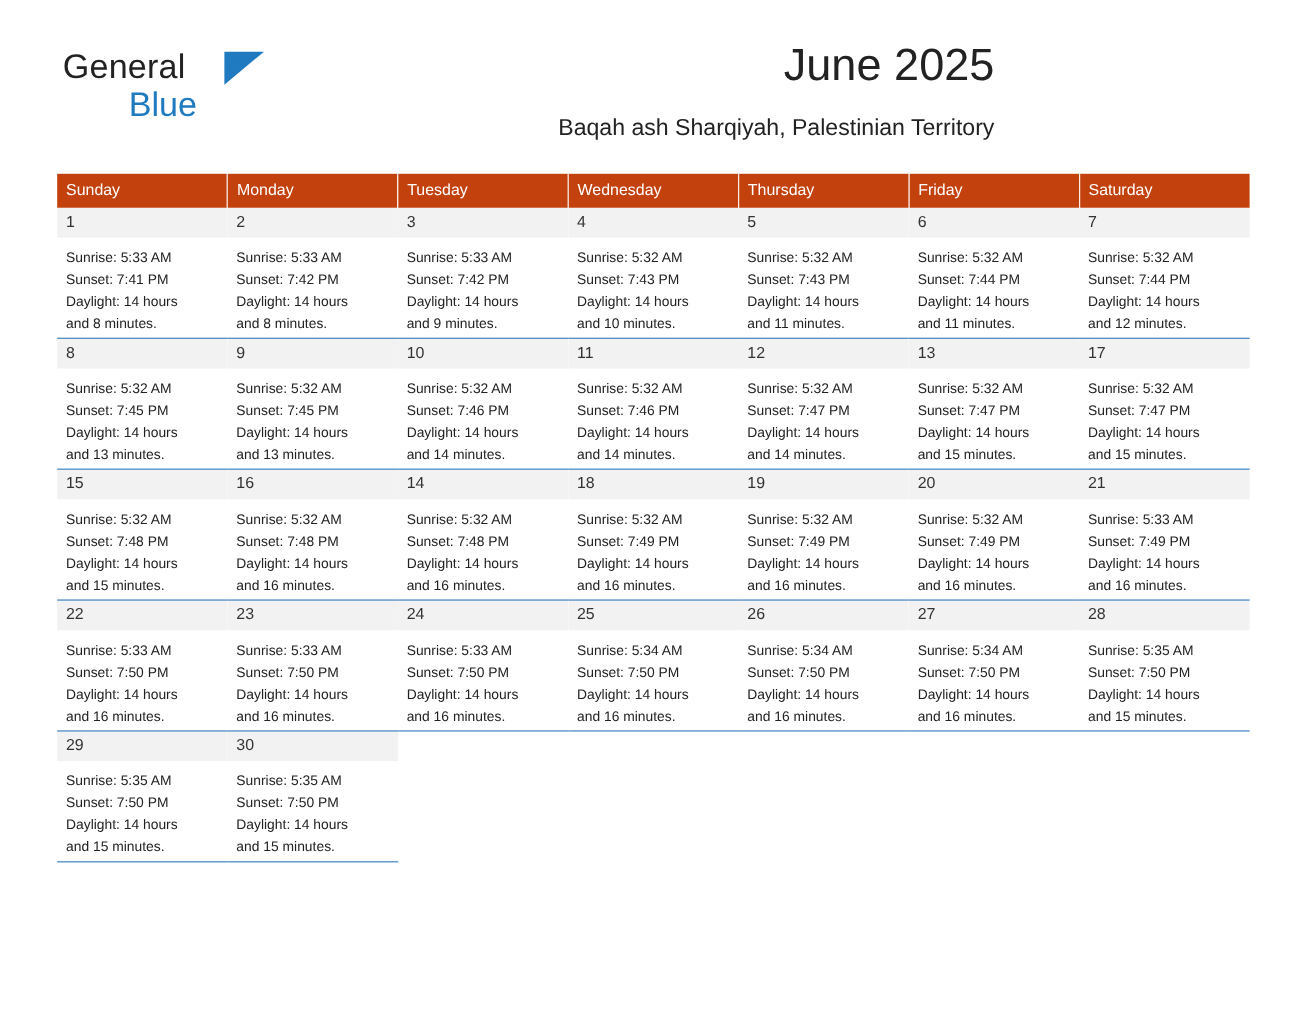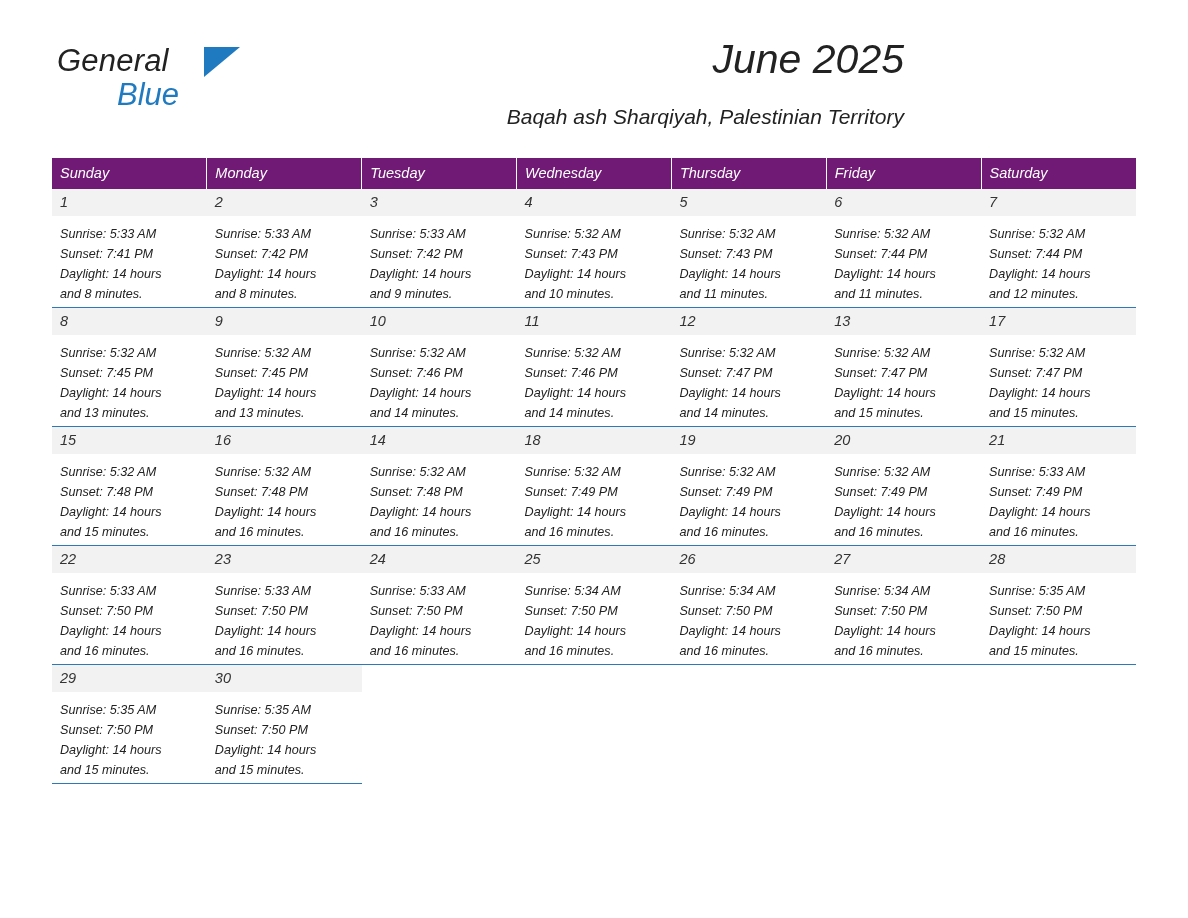--- a/index.html
+++ b/index.html
@@ -13,21 +13,20 @@
     font-family: "Liberation Sans", sans-serif;
     color: #222222;
     position: relative;
   }
   .page {
     position: relative;
     width: 956px;
     height: 918px;
     box-sizing: border-box;
     padding: 0 52px;
-    font-style: italic;
   }
 
   
   .header {
     position: relative;
     height: 120px;
   }
   .logo {
     position: absolute;
     left: 5px;
@@ -79,21 +78,21 @@
   }
 
   
   .calendar {
     margin-top: 38px;
     width: 1084px;
     border-collapse: collapse;
     table-layout: fixed;
   }
   .calendar th {
-    background: #701a75;
+    background: #c2410c;
     color: #ffffff;
     font-size: 14.5px;
     font-weight: normal;
     text-align: left;
     padding: 7px 0 8px 8px;
     height: 16px;
     border-right: 1px solid #ffffff;
   }
   .calendar th:last-child { border-right: none; }
 

